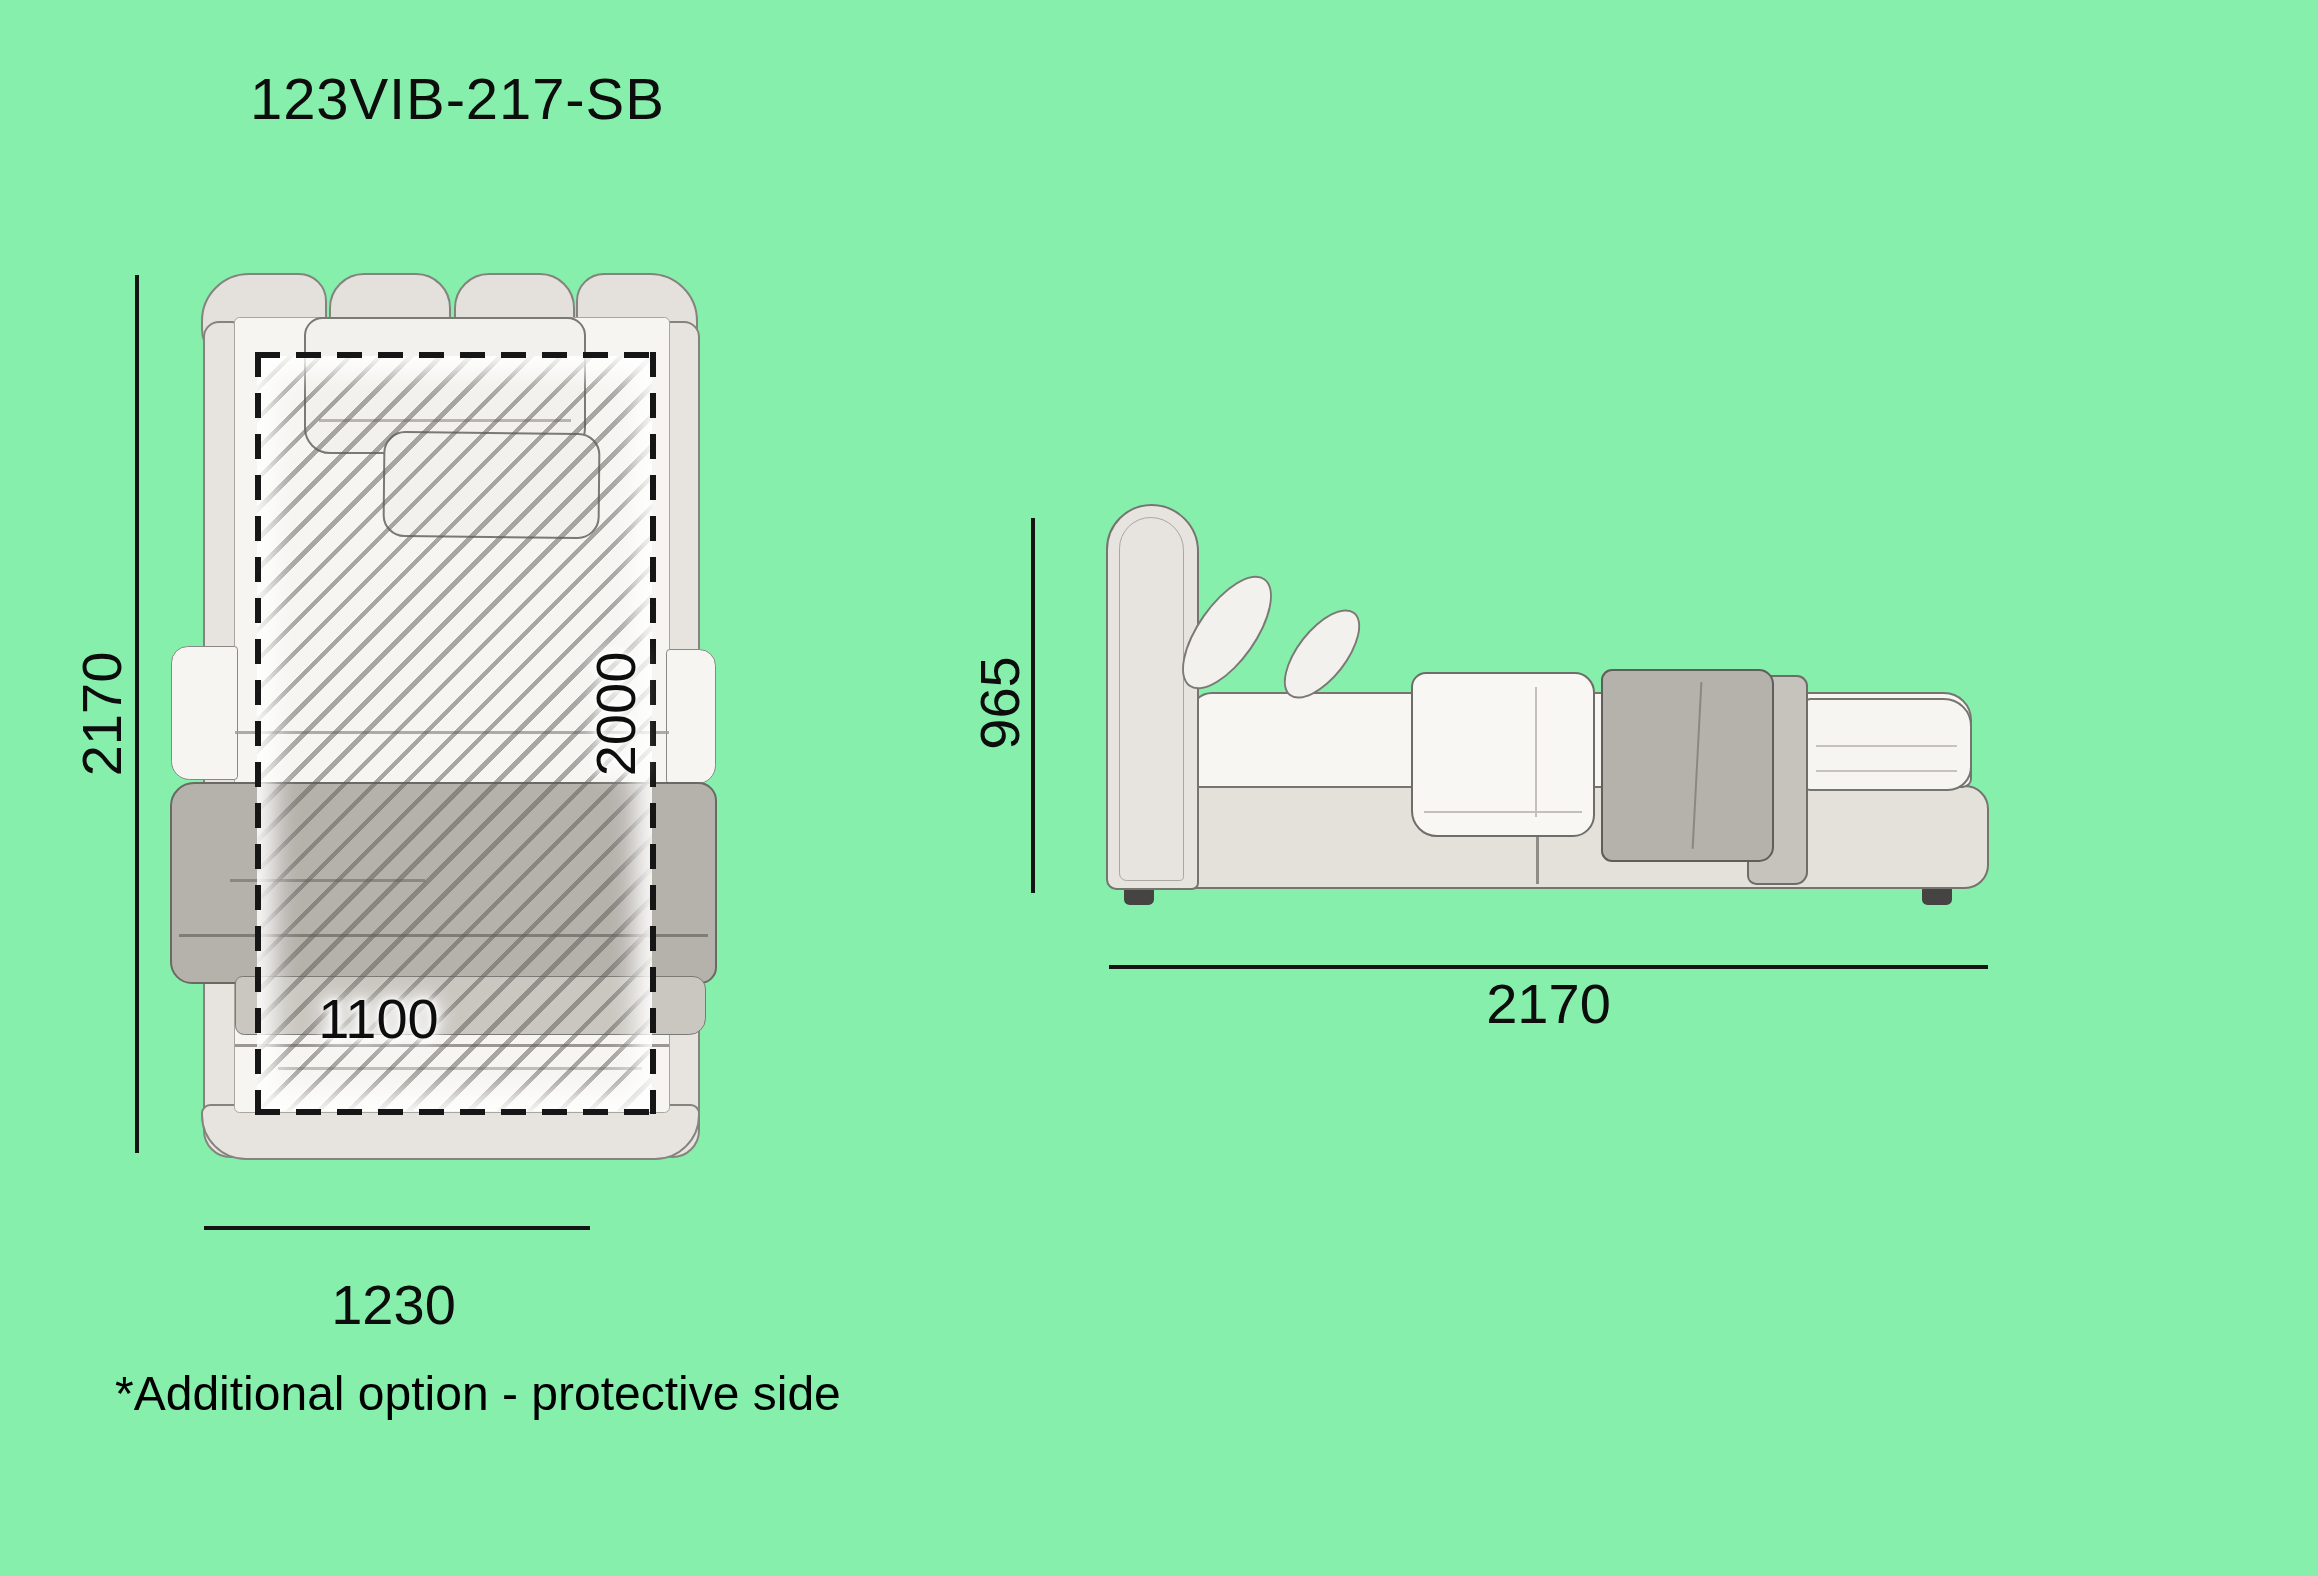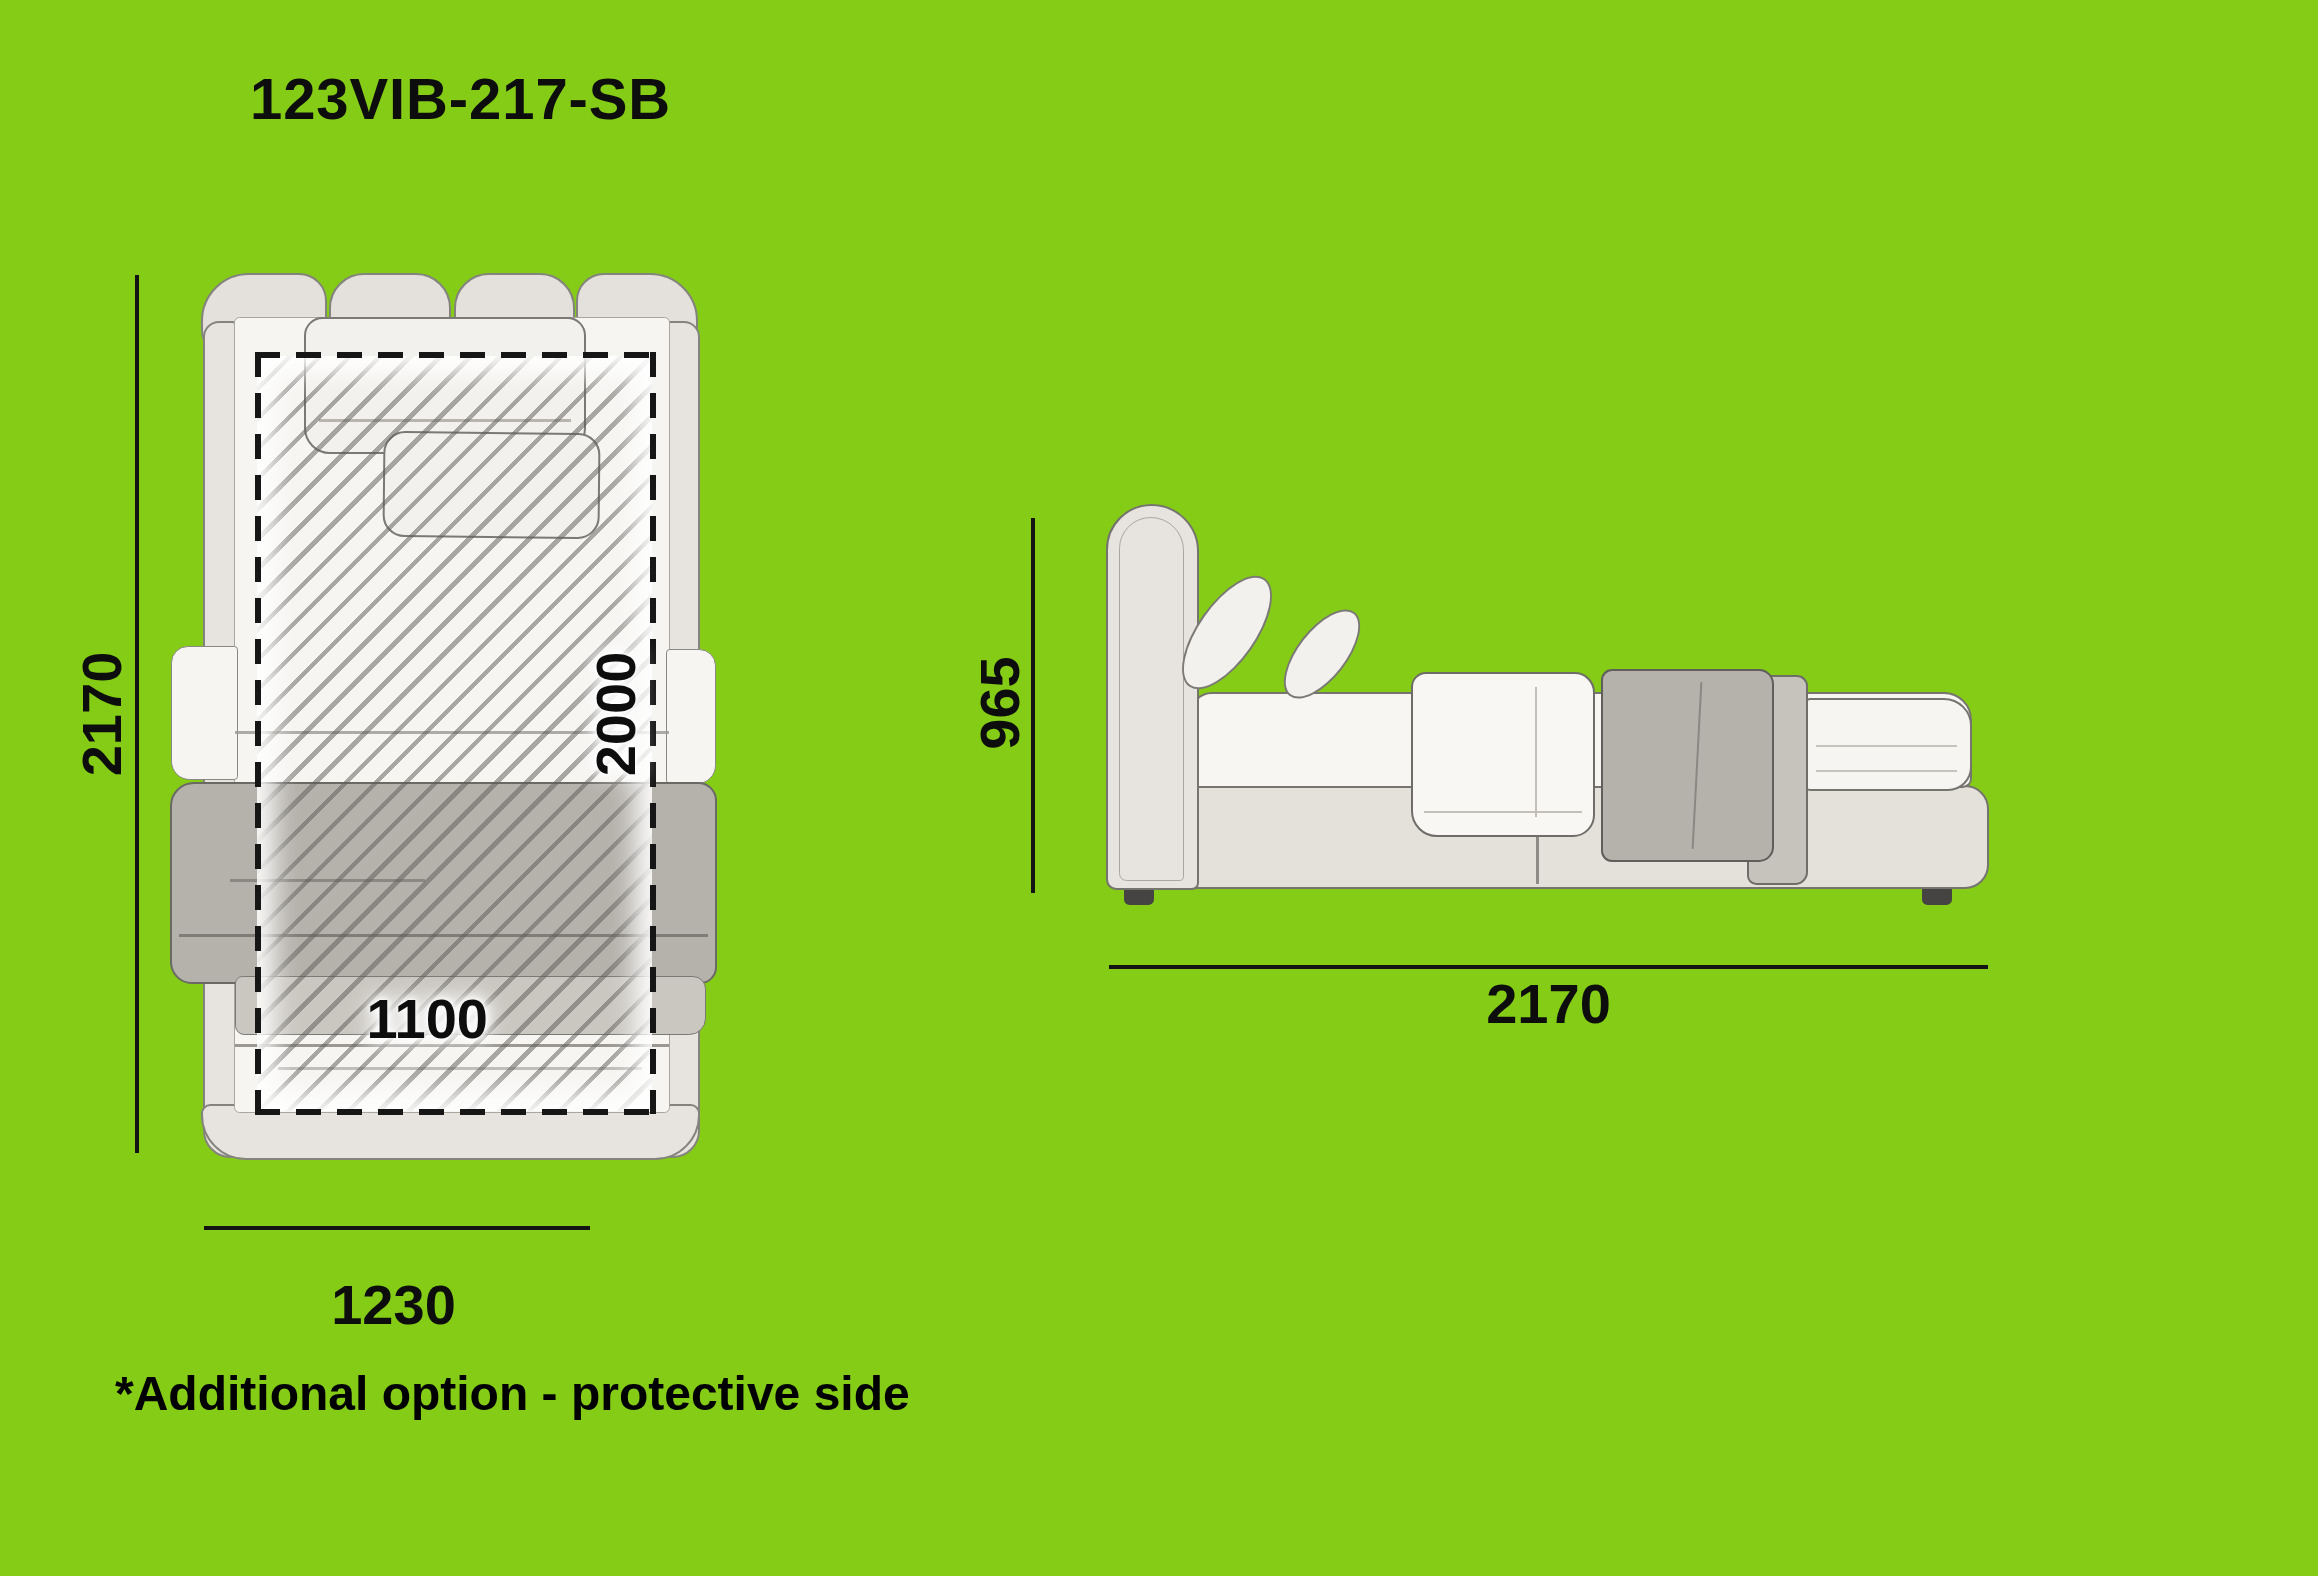--- a/index.html
+++ b/index.html
@@ -1,17 +1,17 @@
 <!DOCTYPE html>
 <html style="font-size:15px"><head>
 <meta charset="utf-8">
 <style>
   html,body{margin:0;padding:0;background:#fff;}
-  #canvas{position:relative;width:2319px;height:1577px;background:#84cc16;overflow:hidden;
-          font-family:"Liberation Sans","DejaVu Sans",sans-serif;color:#141414;font-weight:bold;}
+  #canvas{position:relative;width:2319px;height:1577px;background:#86efac;overflow:hidden;
+          font-family:"Liberation Sans","DejaVu Sans",sans-serif;color:#141414;}
   .abs{position:absolute;box-sizing:border-box;}
 
   
   .title{font-size:58px;letter-spacing:0.9px;color:#0d0d0d;white-space:nowrap;}
   .dim{font-size:56px;color:#0d0d0d;width:241px;text-align:center;line-height:1;white-space:nowrap;}
   .rot{transform:rotate(-90deg);transform-origin:center center;}
   .halo{text-shadow:0 0 5.6px #fff,0 0 9.3px #fff,0 0 15px #fff,0 0 22px #fff,0 0 28px #fff;}
   .notes{font-size:48px;line-height:1.22;color:#000;white-space:nowrap;}
 
   
@@ -80,21 +80,21 @@
     <div class="abs dash-h" style="left:255px;top:1109px;width:401px;z-index:5;"></div>
     <div class="abs dash-v" style="left:255px;top:352px;height:762px;z-index:5;"></div>
     <div class="abs dash-v" style="left:650px;top:352px;height:762px;z-index:5;"></div>
   </div>
 
   <div class="abs dimline" style="left:135px;top:275px;width:3.7px;height:878px;"></div>
   <div class="abs dimline" style="left:204px;top:1226px;width:386px;height:3.7px;"></div>
 
   <div class="abs dim rot" style="left:-18.6px;top:686px;">2170</div>
   <div class="abs dim rot halo" style="left:495px;top:686px;z-index:6;">2000</div>
-  <div class="abs dim halo" style="left:247px;top:991px;z-index:6;text-align:right;">1100</div>
+  <div class="abs dim halo" style="left:258px;top:991px;z-index:6;">1100</div>
   <div class="abs dim" style="left:273px;top:1237px;margin-top:40px;">1230</div>
 
   <div class="abs" style="left:1020px;top:0;width:1299px;height:1577px;">
 
     <div class="abs foot" style="left:104px;top:887px;width:30px;height:17.6px;"></div>
     <div class="abs foot" style="left:902px;top:887px;width:30px;height:17.6px;"></div>
 
     <div class="abs sv-outline" style="left:133px;top:785px;width:836px;height:104px;background:#e4e1db;border-radius:5.6px 24px 24px 11px;">
       <div class="abs" style="left:381px;top:3.7px;width:2.8px;height:93px;background:#8f8c87;"></div>
     </div>

